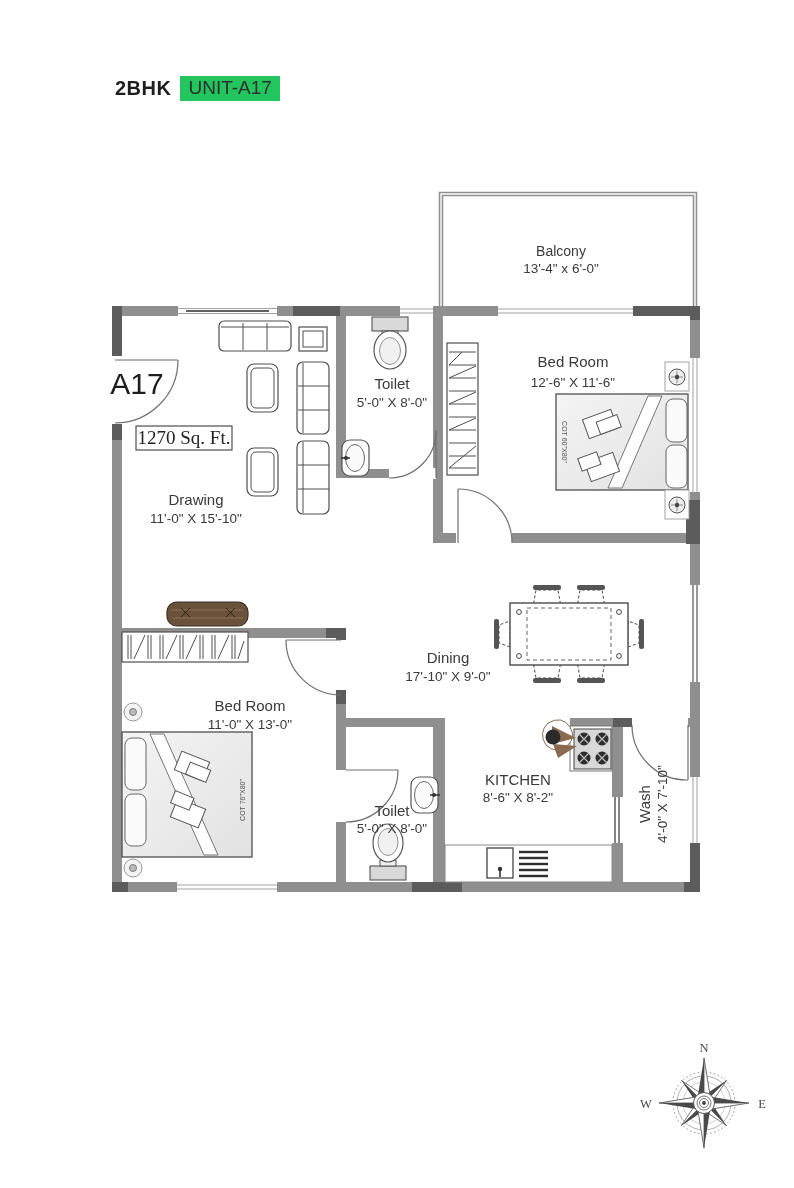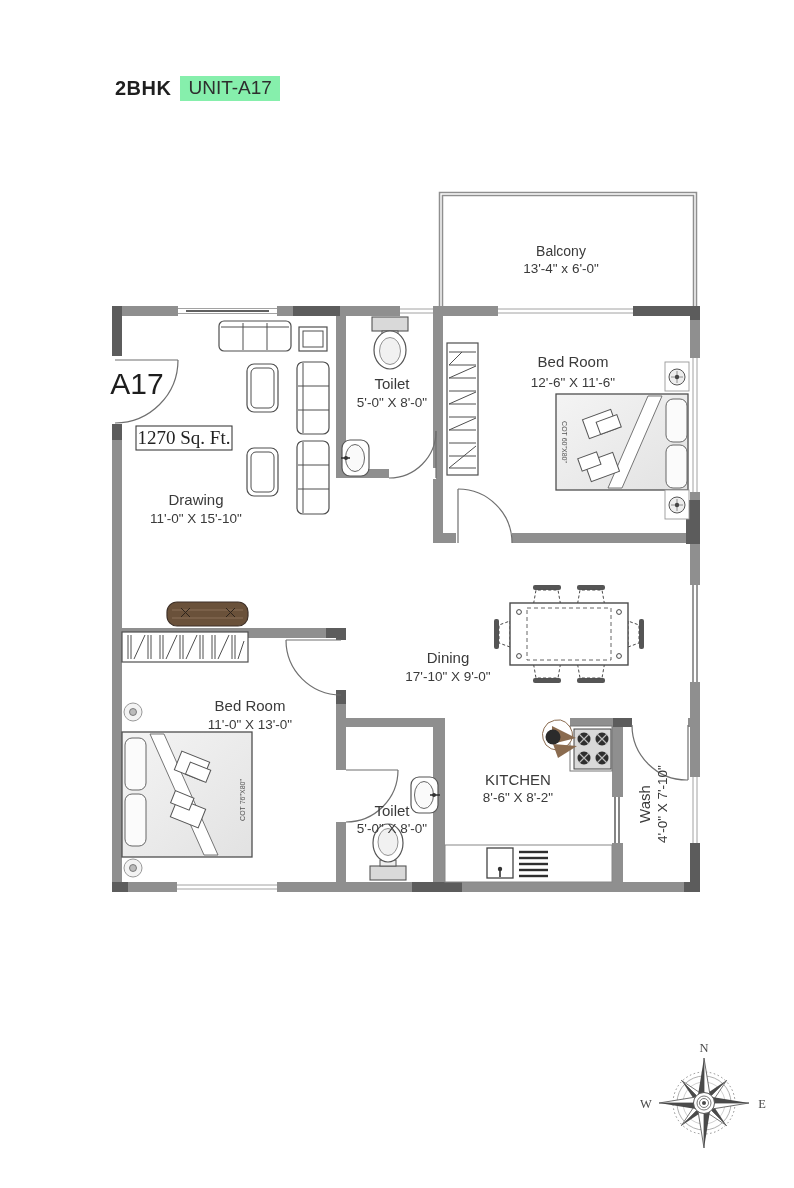--- a/index.html
+++ b/index.html
@@ -2,21 +2,21 @@
 <html><head>
 <meta charset="utf-8">
 <style>
   html,body{margin:0;padding:0;background:#ffffff;}
   #page{position:relative;width:794px;height:1148px;background:#fff;overflow:hidden;
         font-family:"Liberation Sans",sans-serif;}
   
   #hdr{position:absolute;left:115px;top:76px;}
   #hdr .row{display:flex;align-items:center;gap:9px;}
   .bhk{font-size:20px;font-weight:bold;color:#1f1f1f;letter-spacing:.5px;}
-  .chip{background:#86efac;color:#2e2e2e;font-size:19px;padding:1px 8px 2px 8px;}
+  .chip{background:#22c55e;color:#2e2e2e;font-size:19px;padding:1px 8px 2px 8px;}
   #stats{position:absolute;left:115px;top:114px;display:flex;align-items:flex-start;}
   .stat{text-align:center;}
   .stat .lab{font-size:10px;color:#b2b0b0;}
   .stat .val{font-size:11.5px;font-weight:bold;color:#403e3e;margin-top:3px;}
   .sep{width:2.5px;height:23px;background:#a9a9a9;margin:0 12px;}
   .facing{font-size:11px;font-weight:bold;color:#4a4a4a;line-height:12px;text-align:left;}
   
   text{fill:#3a3a3a;}
   .rname{font-size:15px;}
   .rdims{font-size:13.5px;}

